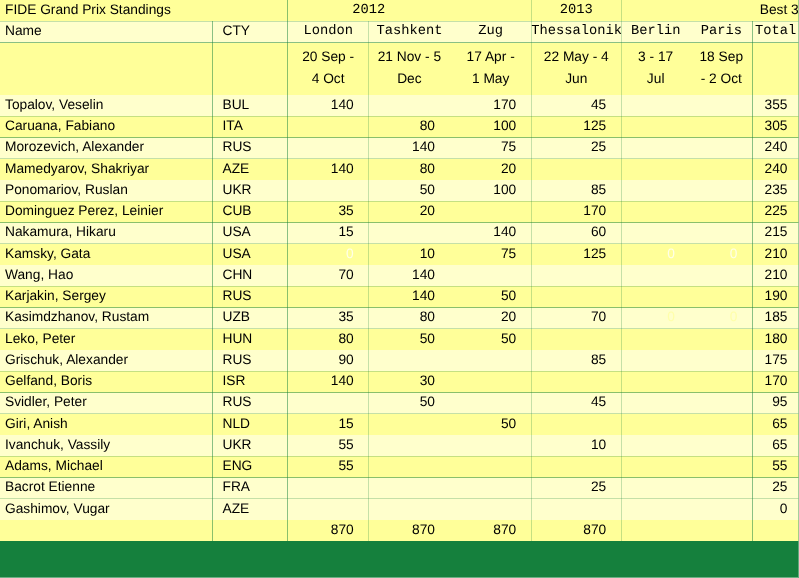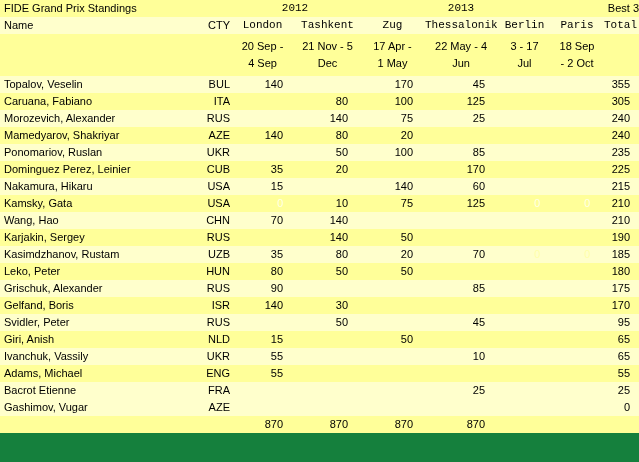--- a/index.html
+++ b/index.html
@@ -7,21 +7,21 @@
     width:639px;height:462px;overflow:hidden;
     background:#15803d;
     font-family:"Liberation Sans","DejaVu Sans",sans-serif;
     font-size:11px;color:#000;
   }
   table{border-collapse:collapse;table-layout:fixed;width:639px;}
   td{padding:0;height:17px;line-height:17px;overflow:hidden;white-space:nowrap;vertical-align:middle;}
   tr.yellow td{background:#ffff99;}
   tr.pale td{background:#ffffcc;}
   .left{text-align:left;padding-left:4px;}
-  .ctyc{text-align:right;padding-left:8px;}
+  .ctyc{text-align:left;padding-left:8px;}
   .num{text-align:right;padding-right:12px;}
   .tot{text-align:right;padding-right:9px;}
   .center{text-align:center;font-family:Liberation Mono, monospace;}
   .right{text-align:right;padding-right:0;}
   tr.dates td{height:42px;line-height:17px;vertical-align:middle;}
   tr.grand td{height:15px;}
   tr.pale td.ghost{color:#ffffaa;}
   tr.yellow td.ghost{color:#ffffe8;}
   .dl{display:block;text-align:center;line-height:17px;}
 </style>
@@ -62,21 +62,21 @@
       <td class="center">Berlin</td>
       <td class="center">Paris</td>
       <td class="center">Total</td>
     </tr>
 
     <tr class="yellow dates">
       <td></td>
       <td></td>
       <td>
         <span class="dl">20 Sep -</span>
-        <span class="dl">4 Sep</span>
+        <span class="dl">4 Oct</span>
       </td>
       <td>
         <span class="dl">21 Nov - 5</span>
         <span class="dl">Dec</span>
       </td>
       <td>
         <span class="dl">17 Apr -</span>
         <span class="dl">1 May</span>
       </td>
       <td>

